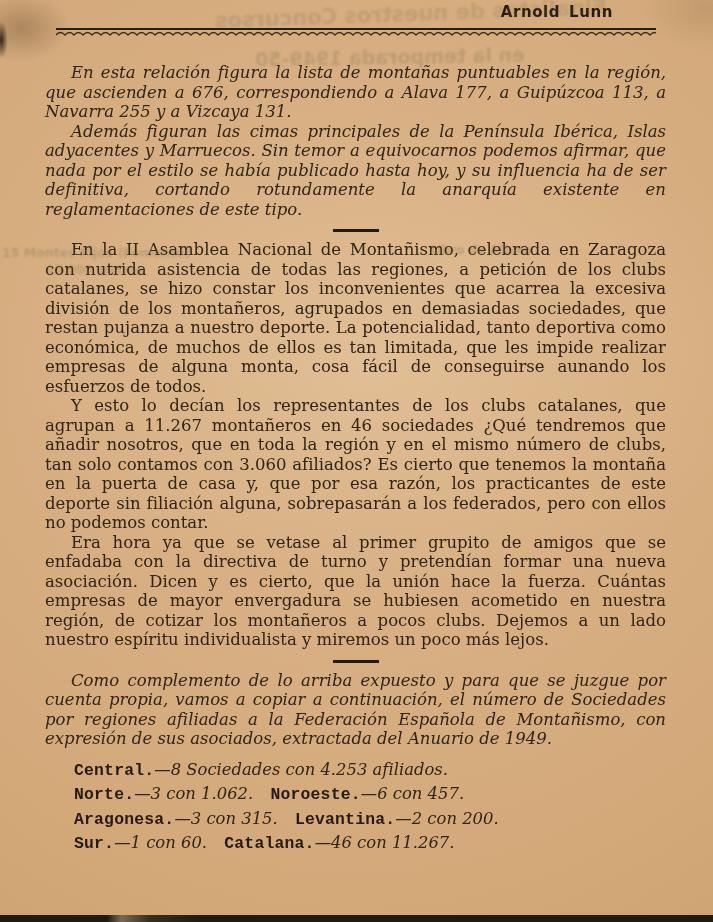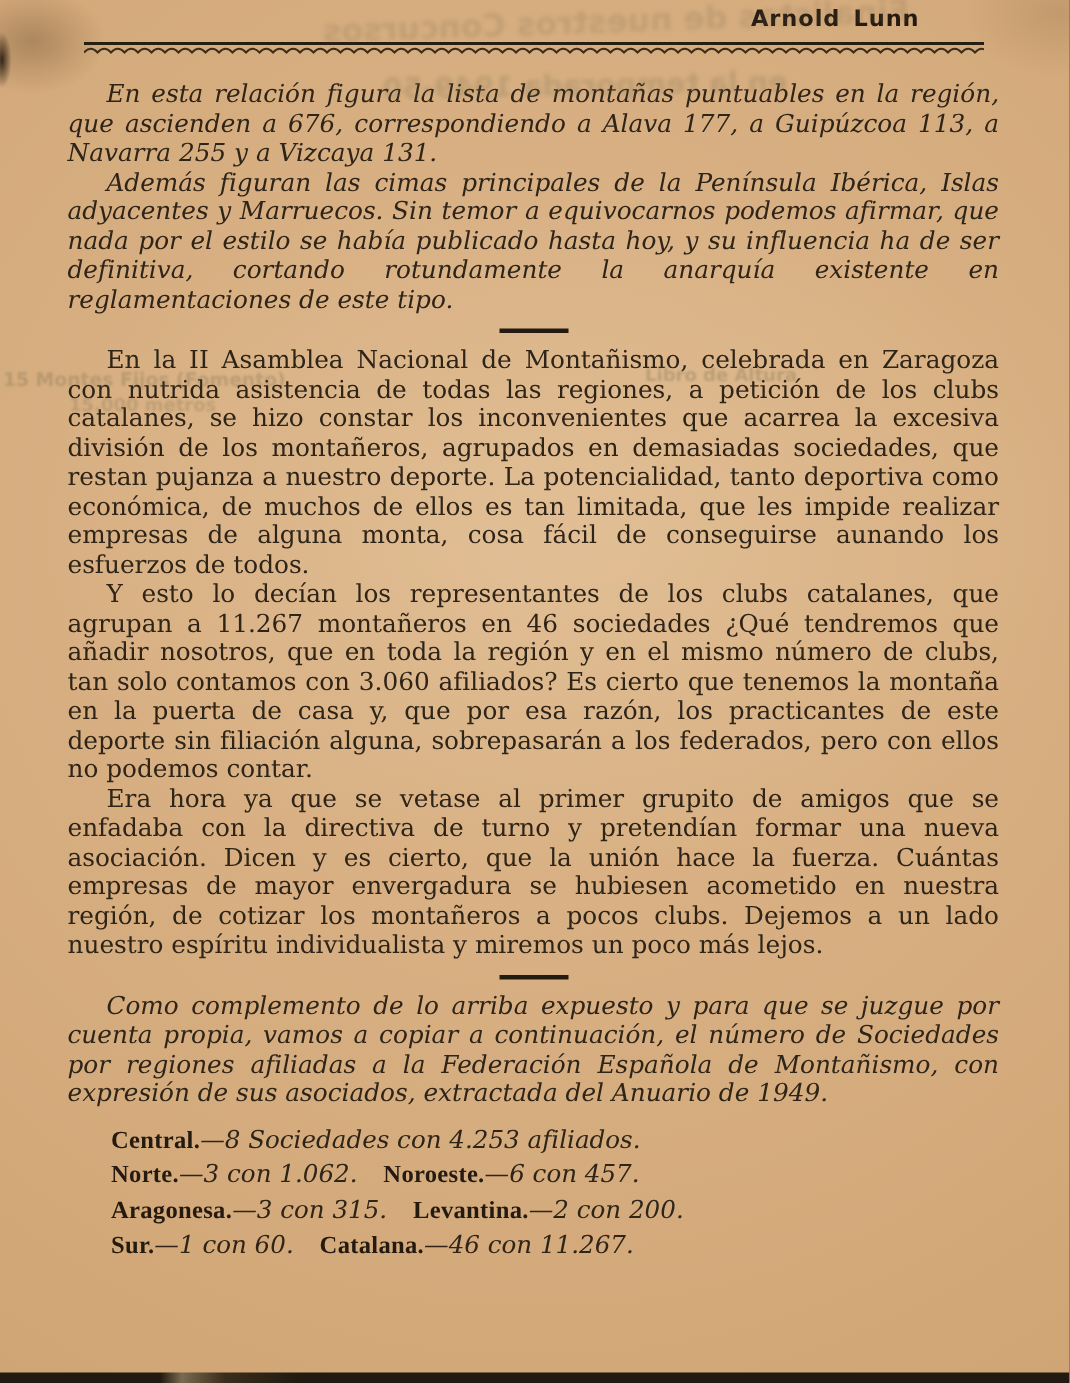--- a/index.html
+++ b/index.html
@@ -56,36 +56,36 @@
     font-size:15px;
     letter-spacing:.6px;
     word-spacing:3px;
     color:#241a10;
   }
   .divider{margin:7px 57px 0 56px;}
   .divider .bar{height:2px;background:#271e12;}
   .divider svg{display:block;margin-top:1px;}
 
   .bodytext{
-    margin:15px 47px 0 45px;
+    margin:25px 47px 0 45px;
     font-size:16.5px;
     line-height:19.5px;
   }
   .bodytext p{margin:0;text-align:justify;text-indent:26px;hyphens:auto;}
   .it{font-style:italic;}
 
   .hr-short{width:46px;height:3px;background:#241b10;margin:10px auto 8px auto;}
 
   .regions{
     margin:9px 46px 0 74px;
     font-size:16.4px;
     line-height:23.5px;
   }
   .rline{white-space:nowrap;}
-  .rname{font-family:Liberation Serif, serif;font-weight:700;color:#241a10;letter-spacing:.2px;}
+  .rname{font-family:Liberation Mono, monospace;font-weight:700;color:#241a10;letter-spacing:.2px;}
   .rval{font-style:italic;}
   .second{margin-left:12px;}
 
   .bottom-strip{
     position:absolute;left:0;right:0;bottom:0;height:7px;
     background:linear-gradient(90deg,
       #221a10 0%, #221a10 15%,
       #7a6a50 17%, #3a2d1c 21%,
       #221a10 28%, #221a10 100%);
   }

